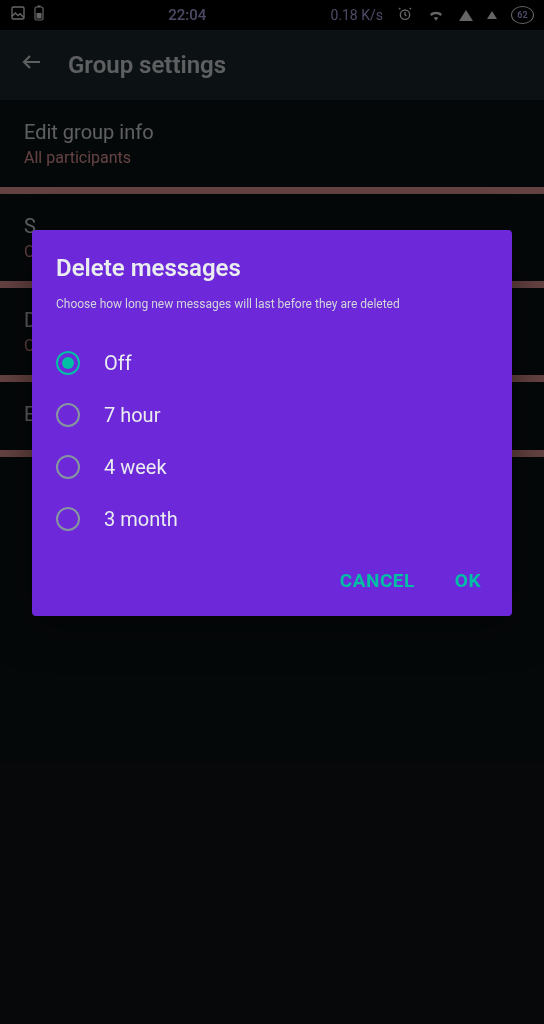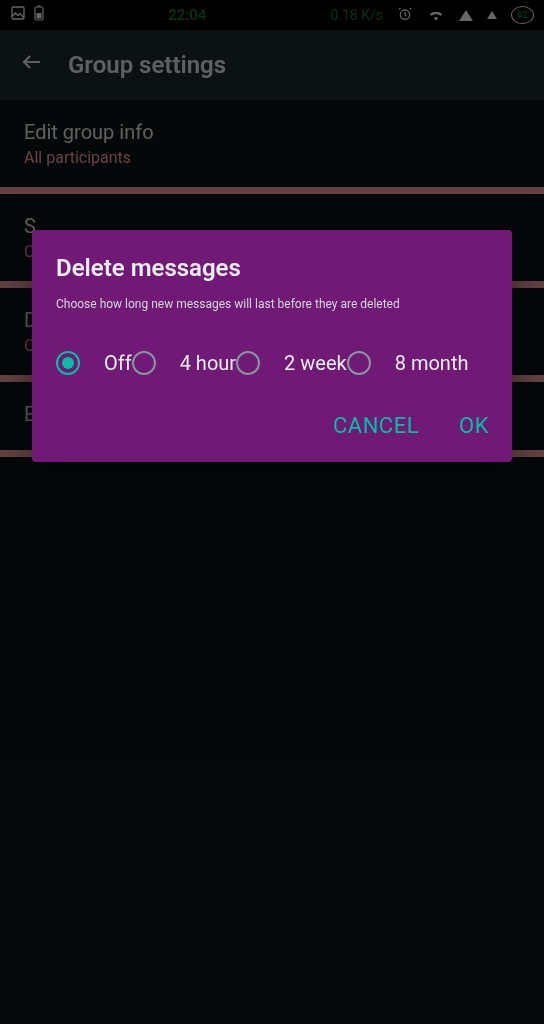--- a/index.html
+++ b/index.html
@@ -11,21 +11,21 @@
     body {
       width: 544px;
       height: 1024px;
       background: #0e1418;
       position: relative;
       overflow: hidden;
     }
     .statusbar {
       height: 30px;
       background: #000;
-      color: #15803d;
+      color: #c4b5fd;
       display: flex;
       align-items: center;
       padding: 0 10px;
       font-size: 15px;
     }
     .statusbar-left {
       display: flex;
       gap: 8px;
       align-items: center;
     }
@@ -81,41 +81,41 @@
     }
     .setting-subtitle {
       color: #fca5a5;
       font-size: 16px;
     }
     .dialog {
       position: absolute;
       left: 32px;
       right: 32px;
       top: 230px;
-      background: #701a75;
+      background: #6d28d9;
       border-radius: 4px;
       z-index: 10;
-      padding: 24px 7px 16px 24px;
+      padding: 24px 15px 16px 24px;
       box-shadow: 0 10px 40px rgba(0,0,0,0.5);
     }
     .dialog-title {
       color: #e9edef;
       font-size: 24px;
       font-weight: 600;
       margin-bottom: 14px;
     }
     .dialog-desc {
       color: #d1d7db;
       font-size: 12px;
       line-height: 1.4;
       margin-bottom: 24px;
     }
     .radio-list {
       display: flex;
-      flex-direction: row;
+      flex-direction: column;
     }
     .radio-item {
       display: flex;
       align-items: center;
       gap: 24px;
       padding: 14px 0;
     }
     .radio-circle {
       width: 24px;
       height: 24px;
@@ -141,22 +141,22 @@
       font-size: 20px;
     }
     .dialog-actions {
       display: flex;
       justify-content: flex-end;
       gap: 40px;
       padding: 24px 16px 8px 0;
     }
     .dialog-btn {
       color: #00bfa5;
-      font-size: 22px;
-      font-weight: 400;
+      font-size: 19px;
+      font-weight: 700;
       letter-spacing: 0.5px;
       background: none;
       border: none;
       cursor: pointer;
     }
     .tri {
       width: 0;
       height: 0;
       border-left: 7px solid transparent;
       border-right: 7px solid transparent;
@@ -252,29 +252,29 @@
   <div class="dialog-title">Delete messages</div>
   <div class="dialog-desc">Choose how long new messages will last before they are deleted</div>
 
   <div class="radio-list">
     <div class="radio-item">
       <div class="radio-circle selected"></div>
       <div class="radio-label">Off</div>
     </div>
     <div class="radio-item">
       <div class="radio-circle"></div>
-      <div class="radio-label">4 hour</div>
+      <div class="radio-label">7 hour</div>
     </div>
     <div class="radio-item">
       <div class="radio-circle"></div>
-      <div class="radio-label">2 week</div>
+      <div class="radio-label">4 week</div>
     </div>
     <div class="radio-item">
       <div class="radio-circle"></div>
-      <div class="radio-label">8 month</div>
+      <div class="radio-label">3 month</div>
     </div>
   </div>
 
   <div class="dialog-actions">
     <button class="dialog-btn">CANCEL</button>
     <button class="dialog-btn">OK</button>
   </div>
 </div>
 
 </body></html>

